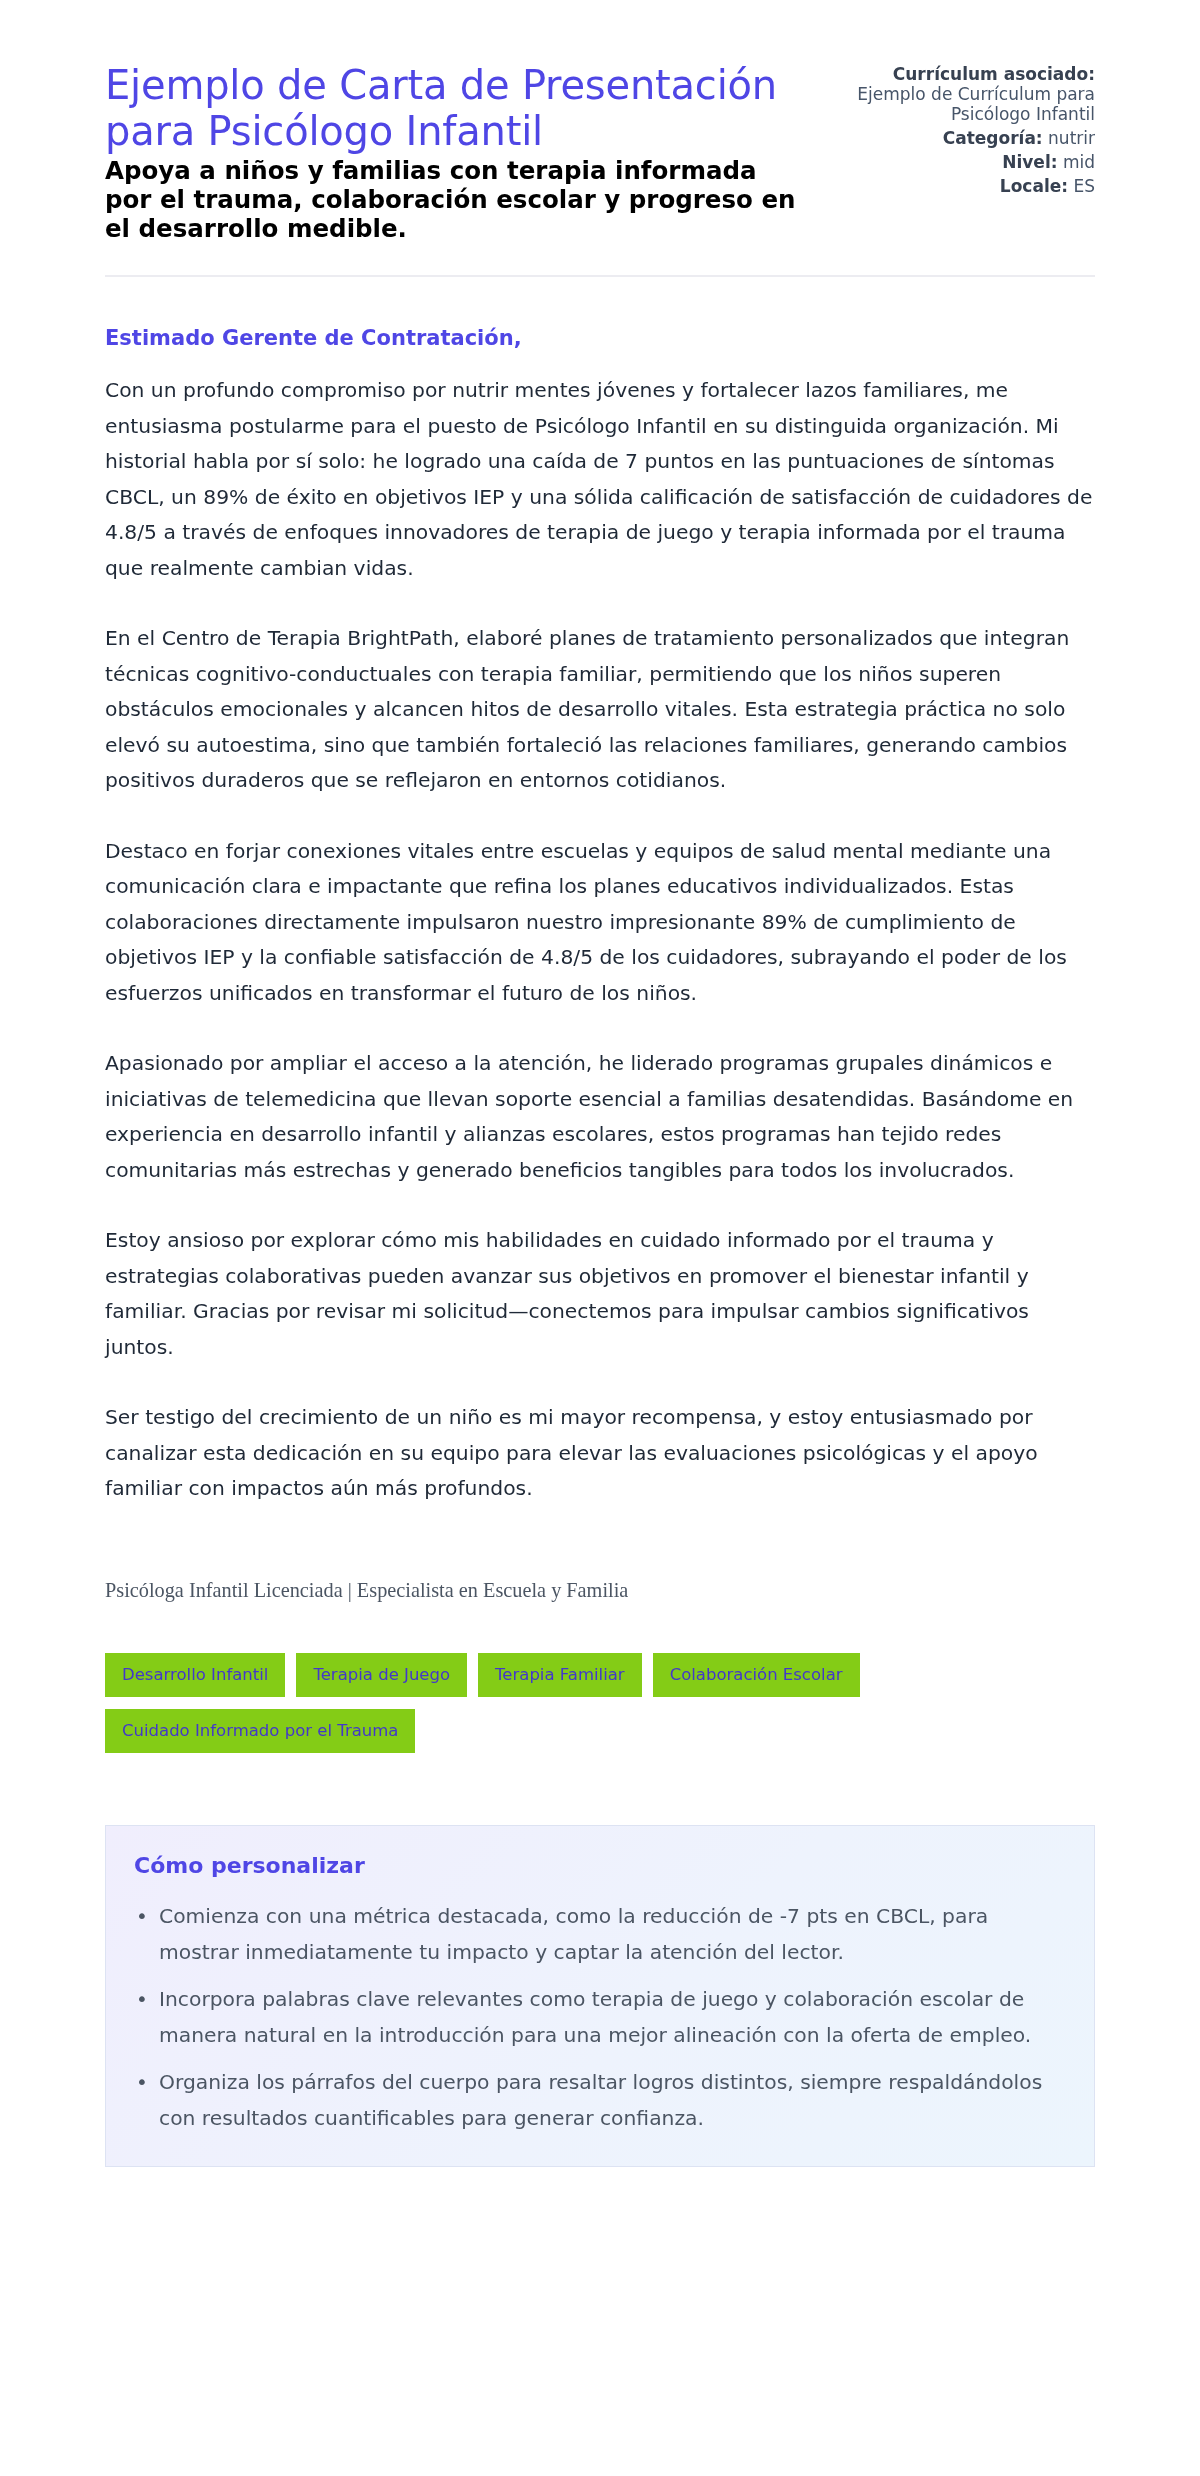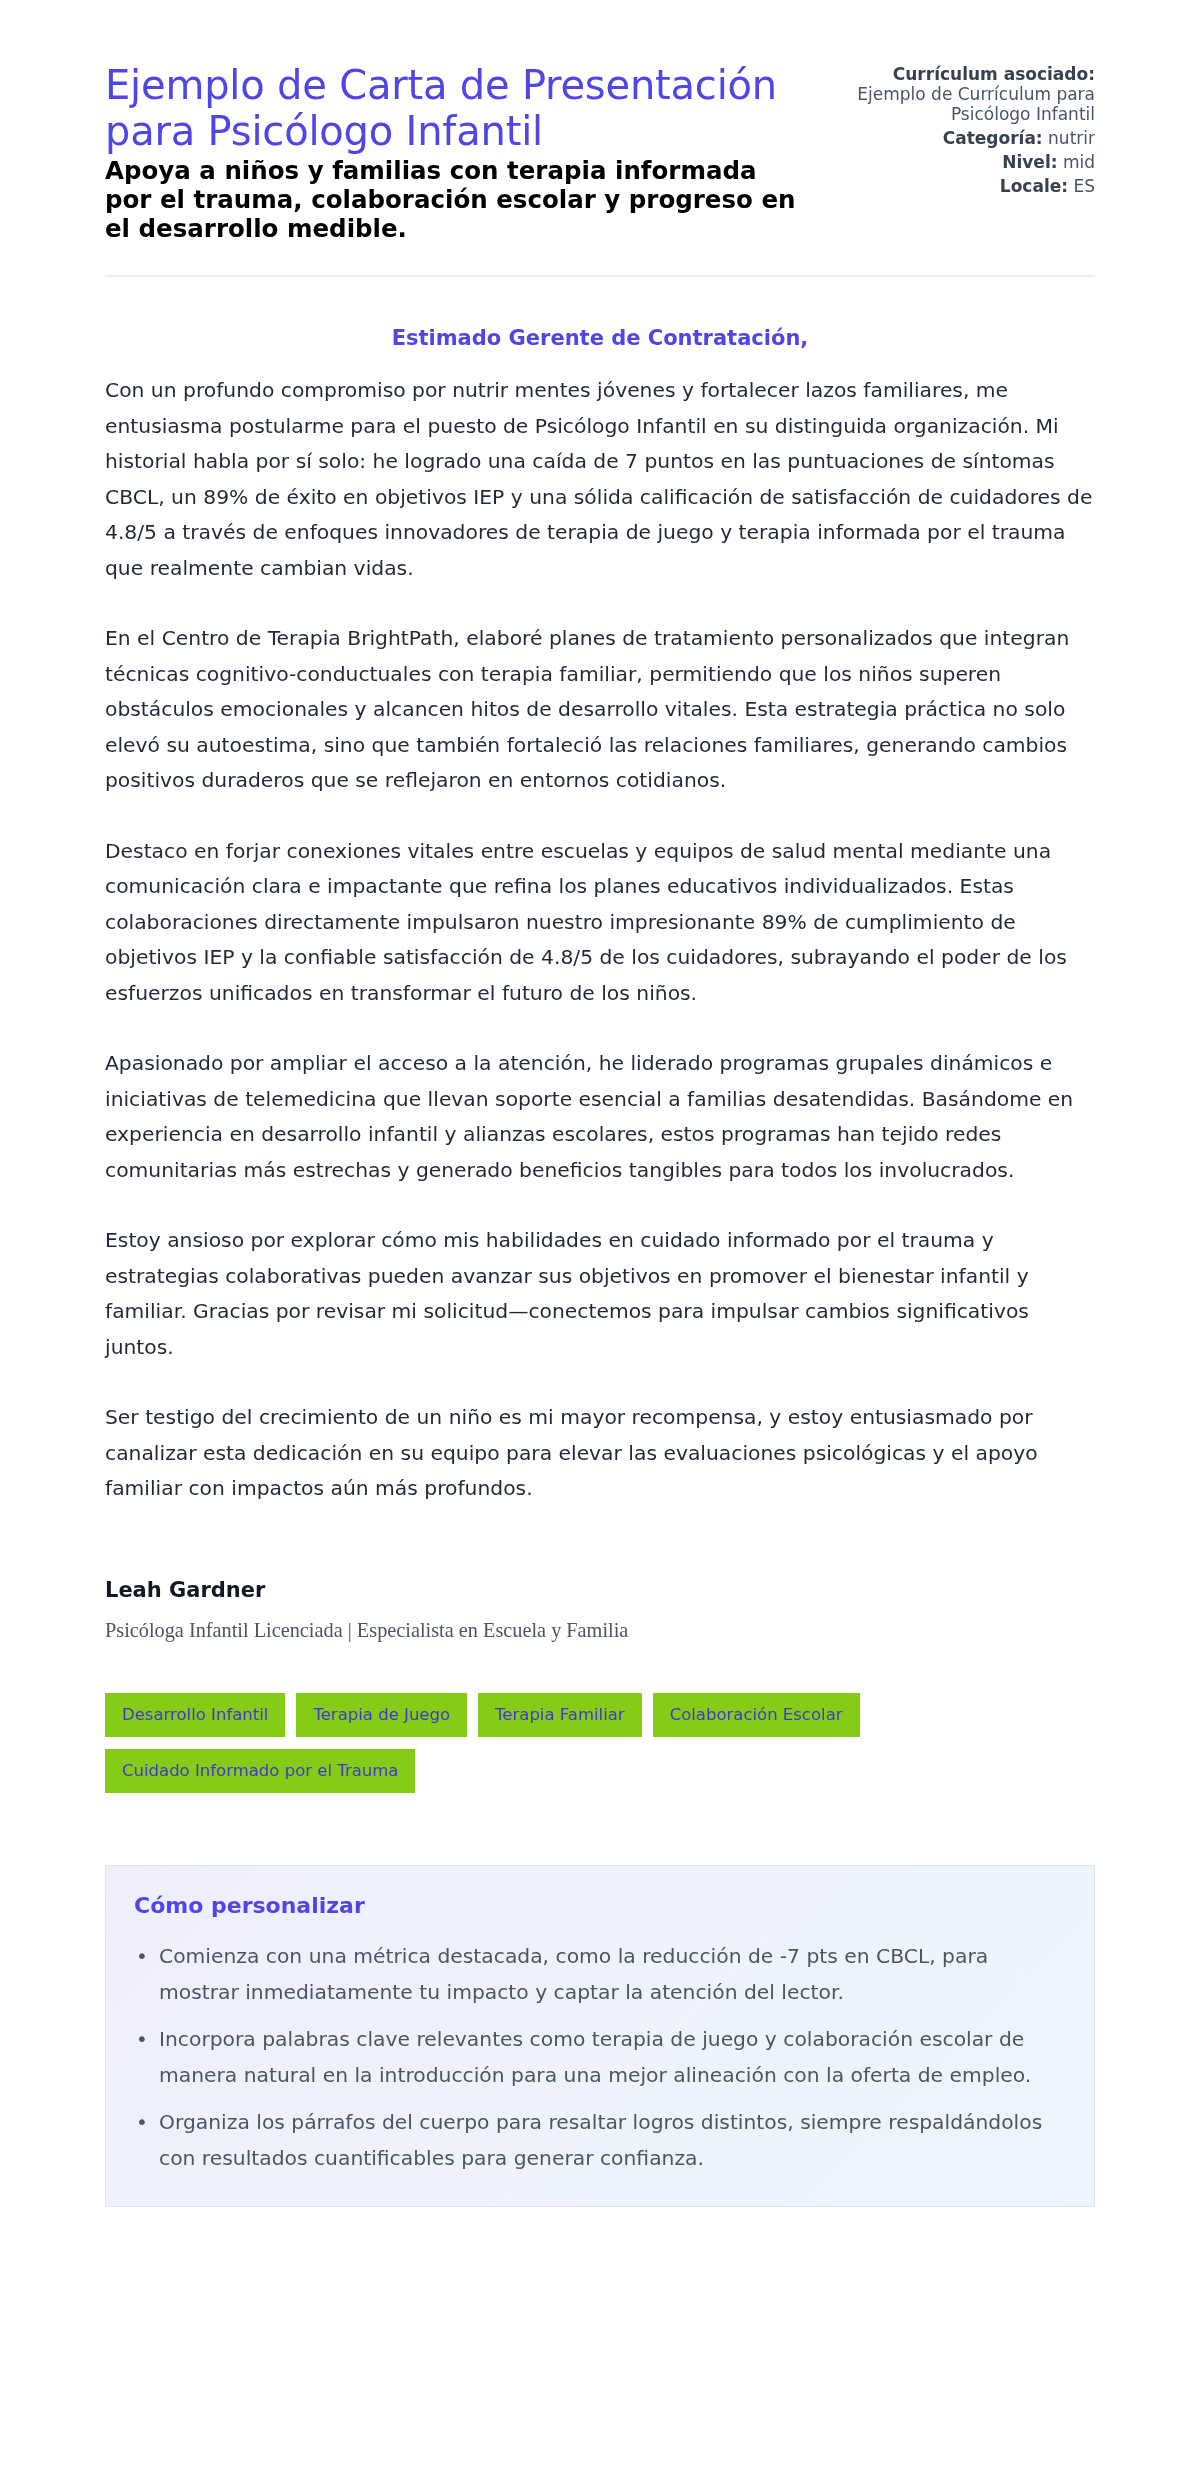--- a/index.html
+++ b/index.html
@@ -46,21 +46,20 @@
     .meta-row { margin-bottom: 4px; }
     .meta-label { font-weight: 700; color: #374151; }
     .meta-row.stacked .meta-label { display: block; }
 
     .greeting {
       margin-top: 48px;
       font-size: 21px;
       line-height: 26px;
       font-weight: 700;
       color: #4f46e5;
-      text-align: center;
     }
     .body { margin-top: 22px; }
     .para {
       font-size: 20.3px;
       line-height: 35.5px;
       color: #1f2937;
       margin-bottom: 35px;
     }
     .signature { margin-top: 70px; }
     .sig-name {
@@ -160,21 +159,20 @@
     <div class="body">
       <p class="para">Con un profundo compromiso por nutrir mentes jóvenes y fortalecer lazos familiares, me entusiasma postularme para el puesto de Psicólogo Infantil en su distinguida organización. Mi historial habla por sí solo: he logrado una caída de 7 puntos en las puntuaciones de síntomas CBCL, un 89% de éxito en objetivos IEP y una sólida calificación de satisfacción de cuidadores de 4.8/5 a través de enfoques innovadores de terapia de juego y terapia informada por el trauma que realmente cambian vidas.</p>
       <p class="para">En el Centro de Terapia BrightPath, elaboré planes de tratamiento personalizados que integran técnicas cognitivo-conductuales con terapia familiar, permitiendo que los niños superen obstáculos emocionales y alcancen hitos de desarrollo vitales. Esta estrategia práctica no solo elevó su autoestima, sino que también fortaleció las relaciones familiares, generando cambios positivos duraderos que se reflejaron en entornos cotidianos.</p>
       <p class="para">Destaco en forjar conexiones vitales entre escuelas y equipos de salud mental mediante una comunicación clara e impactante que refina los planes educativos individualizados. Estas colaboraciones directamente impulsaron nuestro impresionante 89% de cumplimiento de objetivos IEP y la confiable satisfacción de 4.8/5 de los cuidadores, subrayando el poder de los esfuerzos unificados en transformar el futuro de los niños.</p>
       <p class="para">Apasionado por ampliar el acceso a la atención, he liderado programas grupales dinámicos e iniciativas de telemedicina que llevan soporte esencial a familias desatendidas. Basándome en experiencia en desarrollo infantil y alianzas escolares, estos programas han tejido redes comunitarias más estrechas y generado beneficios tangibles para todos los involucrados.</p>
       <p class="para">Estoy ansioso por explorar cómo mis habilidades en cuidado informado por el trauma y estrategias colaborativas pueden avanzar sus objetivos en promover el bienestar infantil y familiar. Gracias por revisar mi solicitud—conectemos para impulsar cambios significativos juntos.</p>
       <p class="para">Ser testigo del crecimiento de un niño es mi mayor recompensa, y estoy entusiasmado por canalizar esta dedicación en su equipo para elevar las evaluaciones psicológicas y el apoyo familiar con impactos aún más profundos.</p>
     </div>
 
     <div class="signature">
-      <p class="sig-name">Leah Gardner</p>
       <p class="sig-title">Psicóloga Infantil Licenciada | Especialista en Escuela y Familia</p>
     </div>
   </section>
 
   <div class="tags">
     <span class="tag">Desarrollo Infantil</span>
     <span class="tag">Terapia de Juego</span>
     <span class="tag">Terapia Familiar</span>
     <span class="tag">Colaboración Escolar</span>
     <span class="tag">Cuidado Informado por el Trauma</span>

